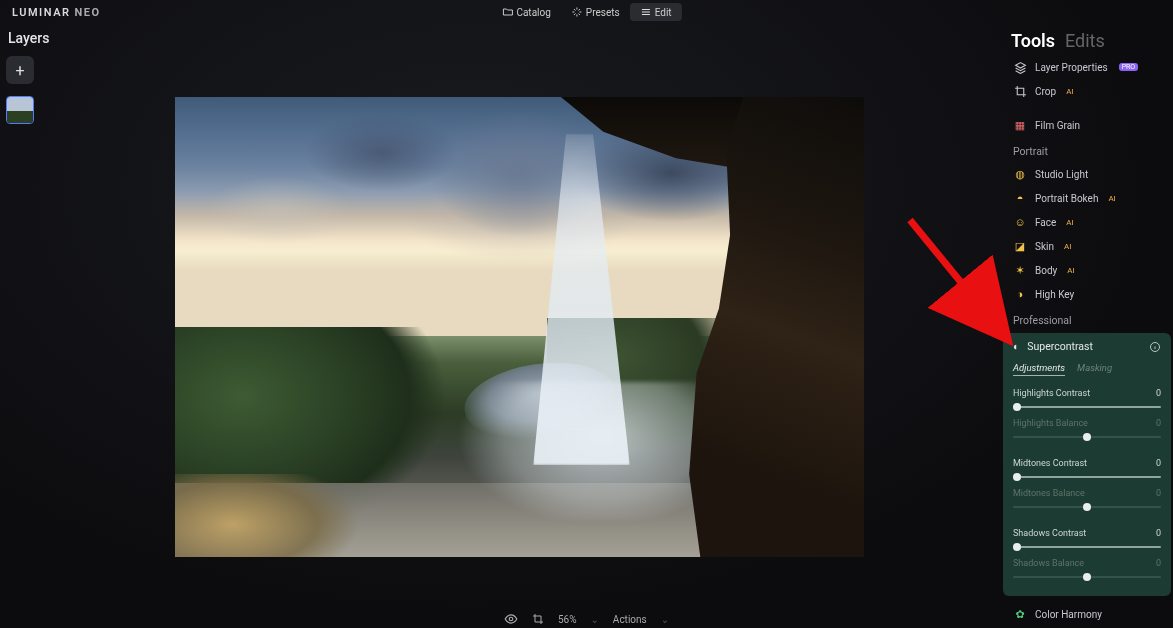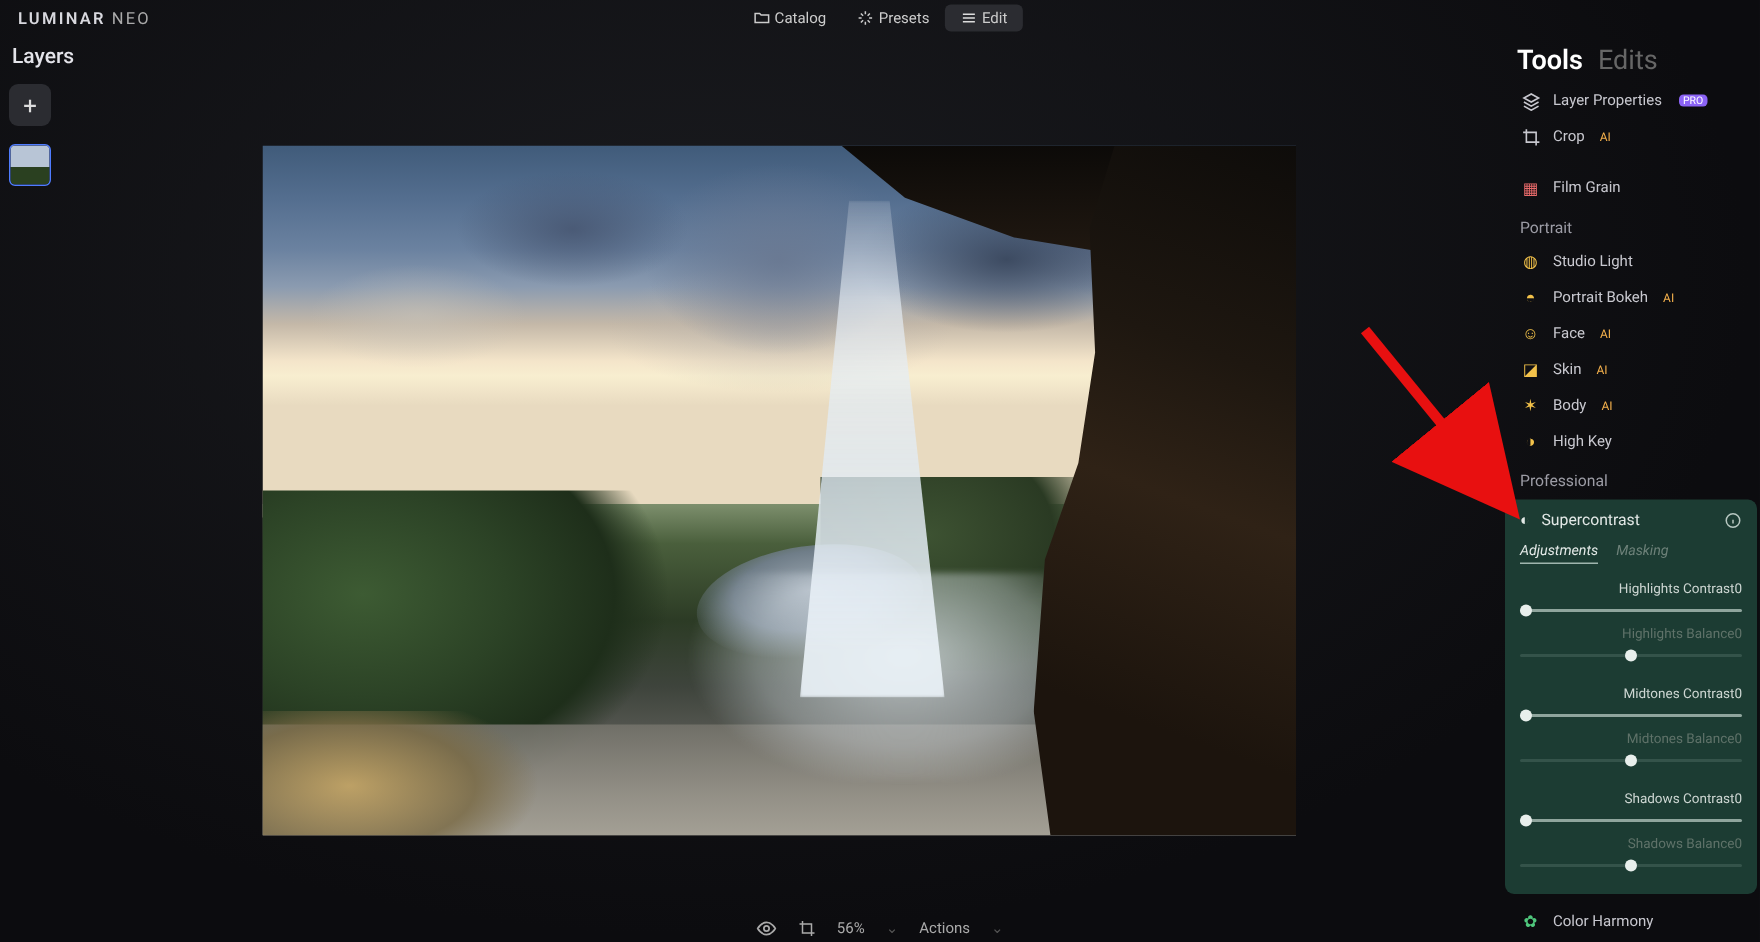--- a/index.html
+++ b/index.html
@@ -2,21 +2,21 @@
 <html><head>
 <meta charset="utf-8">
 <style>
   * { box-sizing: border-box; margin: 0; padding: 0; font-family: -apple-system, BlinkMacSystemFont, "Segoe UI", Roboto, sans-serif; }
   html, body { width: 1173px; height: 628px; background: #0f0f12; color: #d0d0d6; overflow: hidden; }
   .app { position: relative; width: 100%; height: 100%; background: radial-gradient(ellipse at 40% 30%, #1a1b1f 0%, #0c0c0f 70%); }
 
   
   .topbar { position: absolute; top: 0; left: 0; right: 0; height: 24px; display: flex; align-items: center; justify-content: space-between; padding: 0 6px; }
   .logo { font-size: 11px; letter-spacing: 1.5px; font-weight: 600; color: #d8d8de; padding-left: 6px; display: flex; align-items: center; }
-  .logo .neo { color: #aaa; margin-left: 4px; font-weight: 400; }
+  .logo .neo { color: #aaa; margin-left: 4px; font-weight: 700; }
   .top-center { position: absolute; left: 50%; transform: translateX(-50%); display: flex; gap: 0; }
   .tabbtn { display: flex; align-items: center; gap: 3px; font-size: 10px; color: #ccc; padding: 3px 10px; cursor: pointer; border-radius: 4px; }
   .tabbtn.active { background: #2b2c31; }
   .tabbtn .ic { width: 12px; height: 12px; display: inline-flex; align-items: center; justify-content: center; }
   .top-right { display: flex; align-items: center; gap: 4px; }
   .extras { display: flex; align-items: center; gap: 4px; background: #2b2c31; padding: 3px 8px; border-radius: 4px; font-size: 10px; cursor: pointer; }
   .buy { background: #8b63f5; color: #fff; font-size: 10px; padding: 3px 10px; border-radius: 4px; cursor: pointer; }
   .winctl { width: 20px; height: 20px; display: flex; align-items: center; justify-content: center; color: #aaa; font-size: 11px; cursor: pointer; }
 
   
@@ -88,21 +88,21 @@
   .pro-badge { background: #8b63f5; font-size: 7px; padding: 0 3px; border-radius: 3px; margin-left: 3px; color: #fff; }
 
   
   .supc { margin: 2px 2px 6px 2px; background: #1c3c33; border-radius: 6px; padding: 0 0 12px 0; }
   .supc-head { display: flex; align-items: center; gap: 8px; padding: 7px 10px; font-size: 10.5px; color: #e2e8e6; }
   .supc-head .grow { flex: 1; }
   .supc-tabs { display: flex; gap: 12px; padding: 2px 10px 8px 10px; font-size: 9.5px; font-style: italic; }
   .supc-tabs .a { color: #e4eae8; border-bottom: 1px solid #9fb5ae; padding-bottom: 2px; }
   .supc-tabs .b { color: #6d8179; }
   .slrow { padding: 4px 10px 2px 10px; }
-  .slhead { display: flex; justify-content: flex-end; font-size: 9px; color: #cdd6d2; margin-bottom: 4px; margin-left: 35px; }
+  .slhead { display: flex; justify-content: space-between; font-size: 9px; color: #cdd6d2; margin-bottom: 4px; }
   .slhead.dim { color: #5f7269; }
   .track { position: relative; height: 10px; }
   .track .bar { position: absolute; top: 4px; left: 0; right: 0; height: 2px; background: #34534a; border-radius: 2px; }
   .track.bright .bar { background: #8fa59d; }
   .track .dot { position: absolute; top: 1px; width: 8px; height: 8px; background: #e8efec; border-radius: 50%; }
   .spacer { height: 10px; }
 
   
   .arrow { position: absolute; pointer-events: none; }
 

